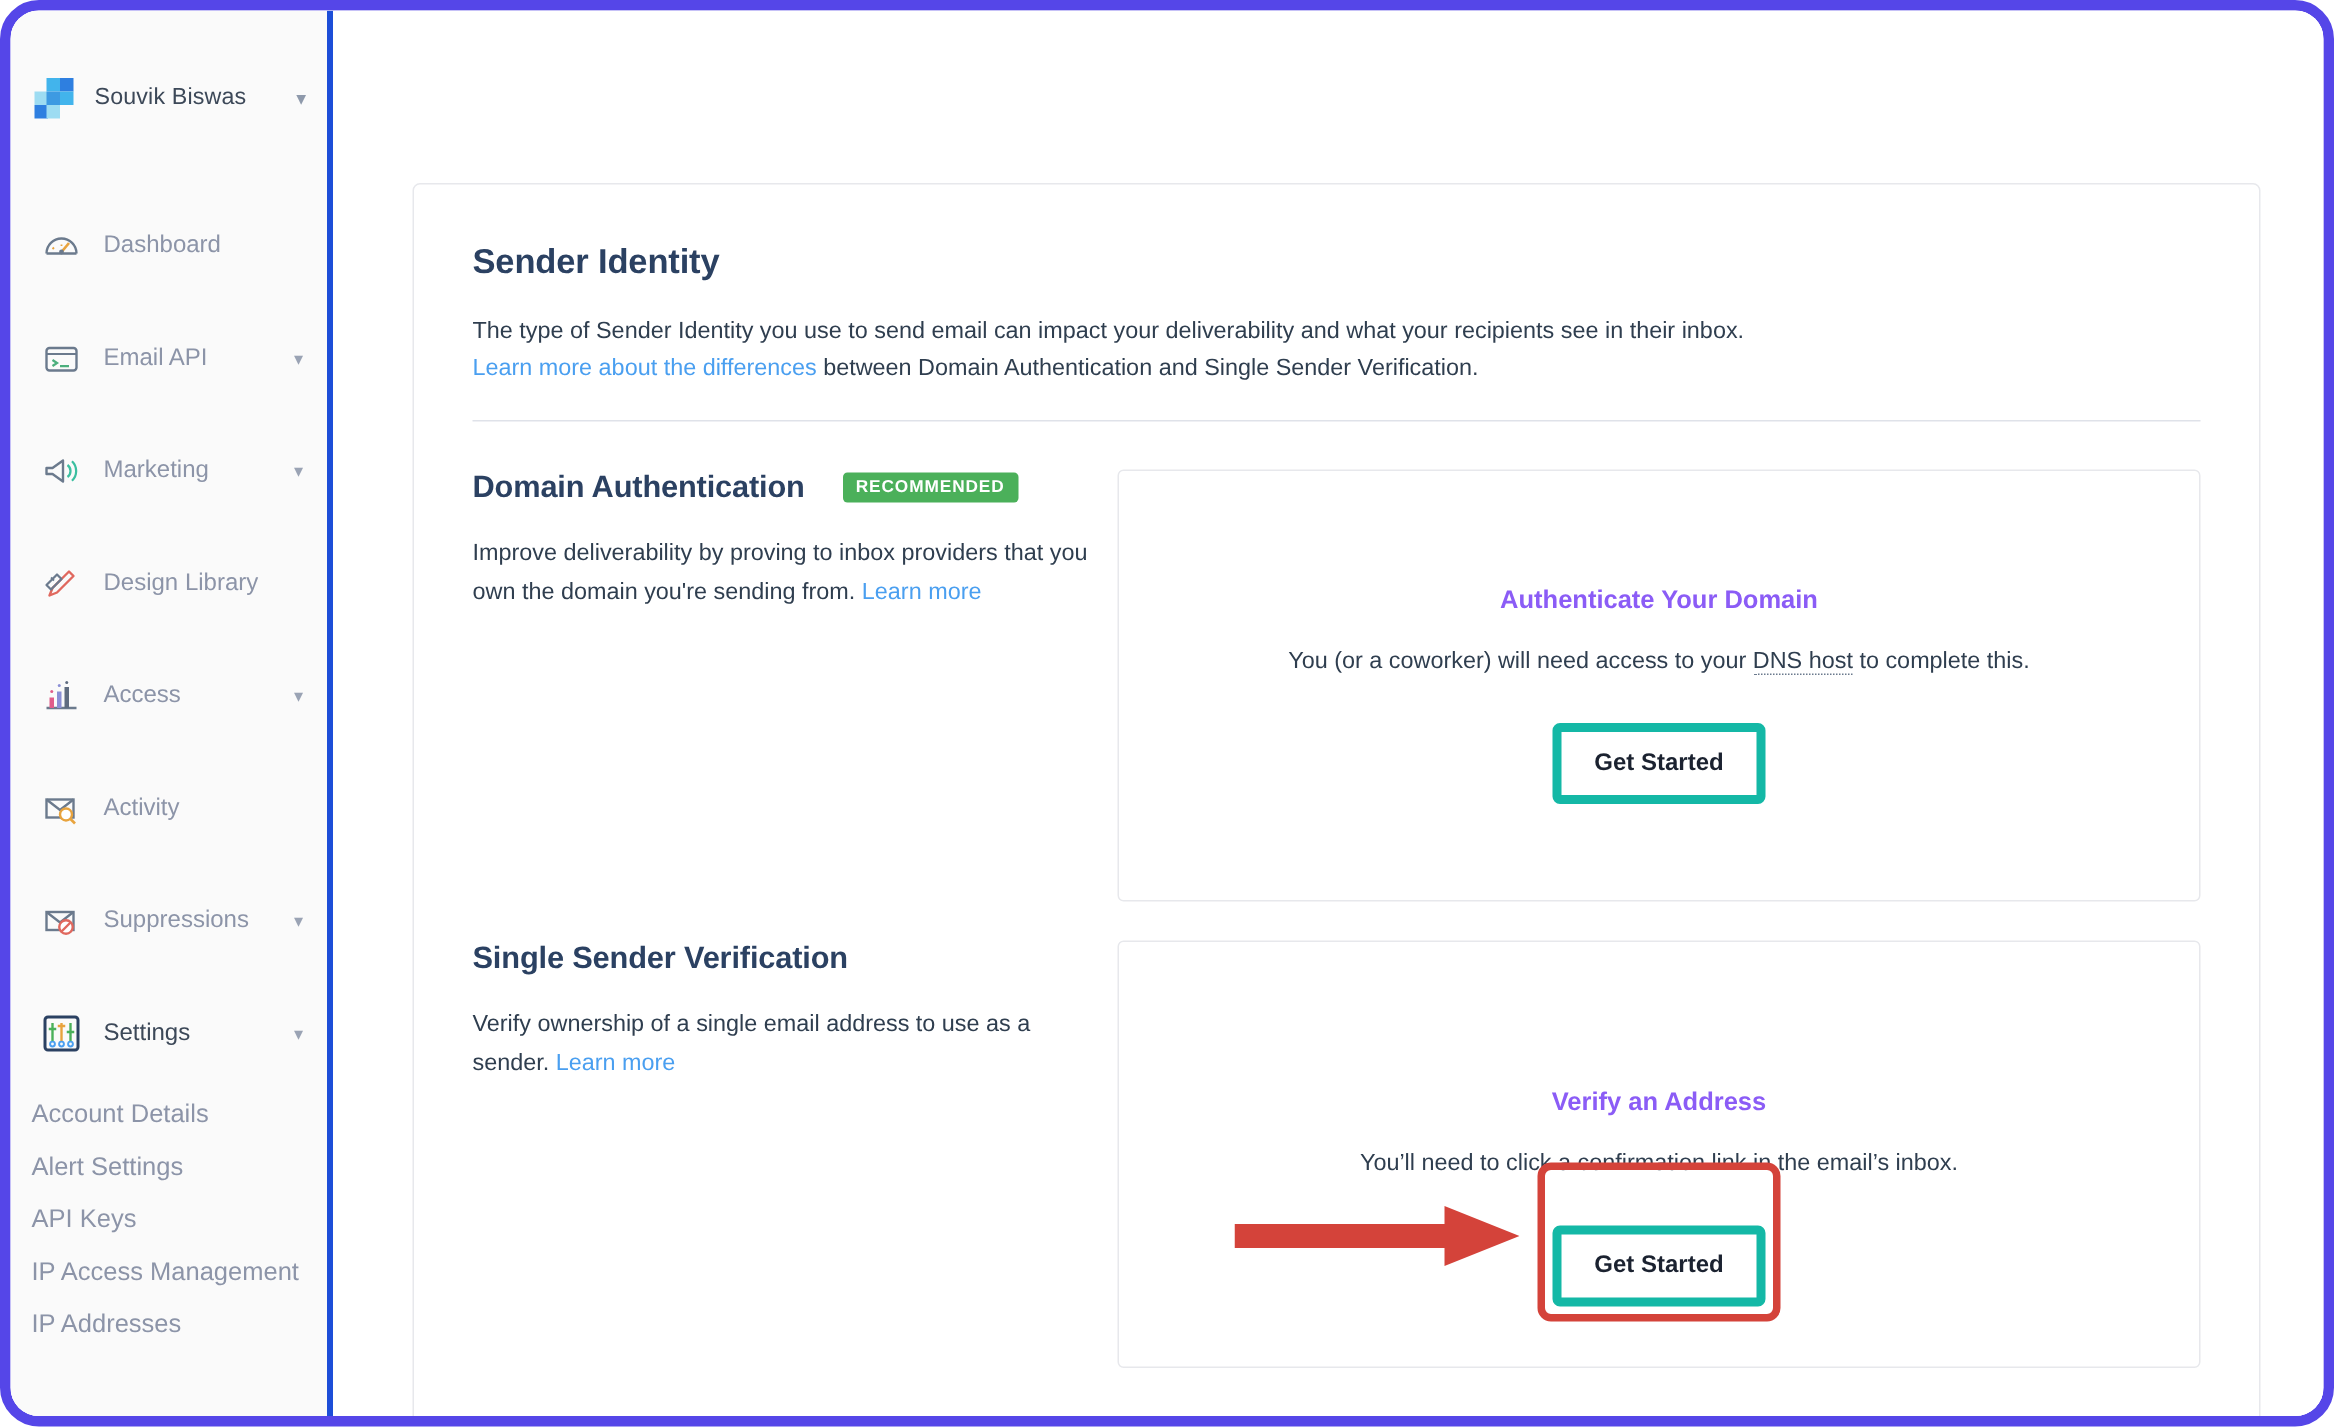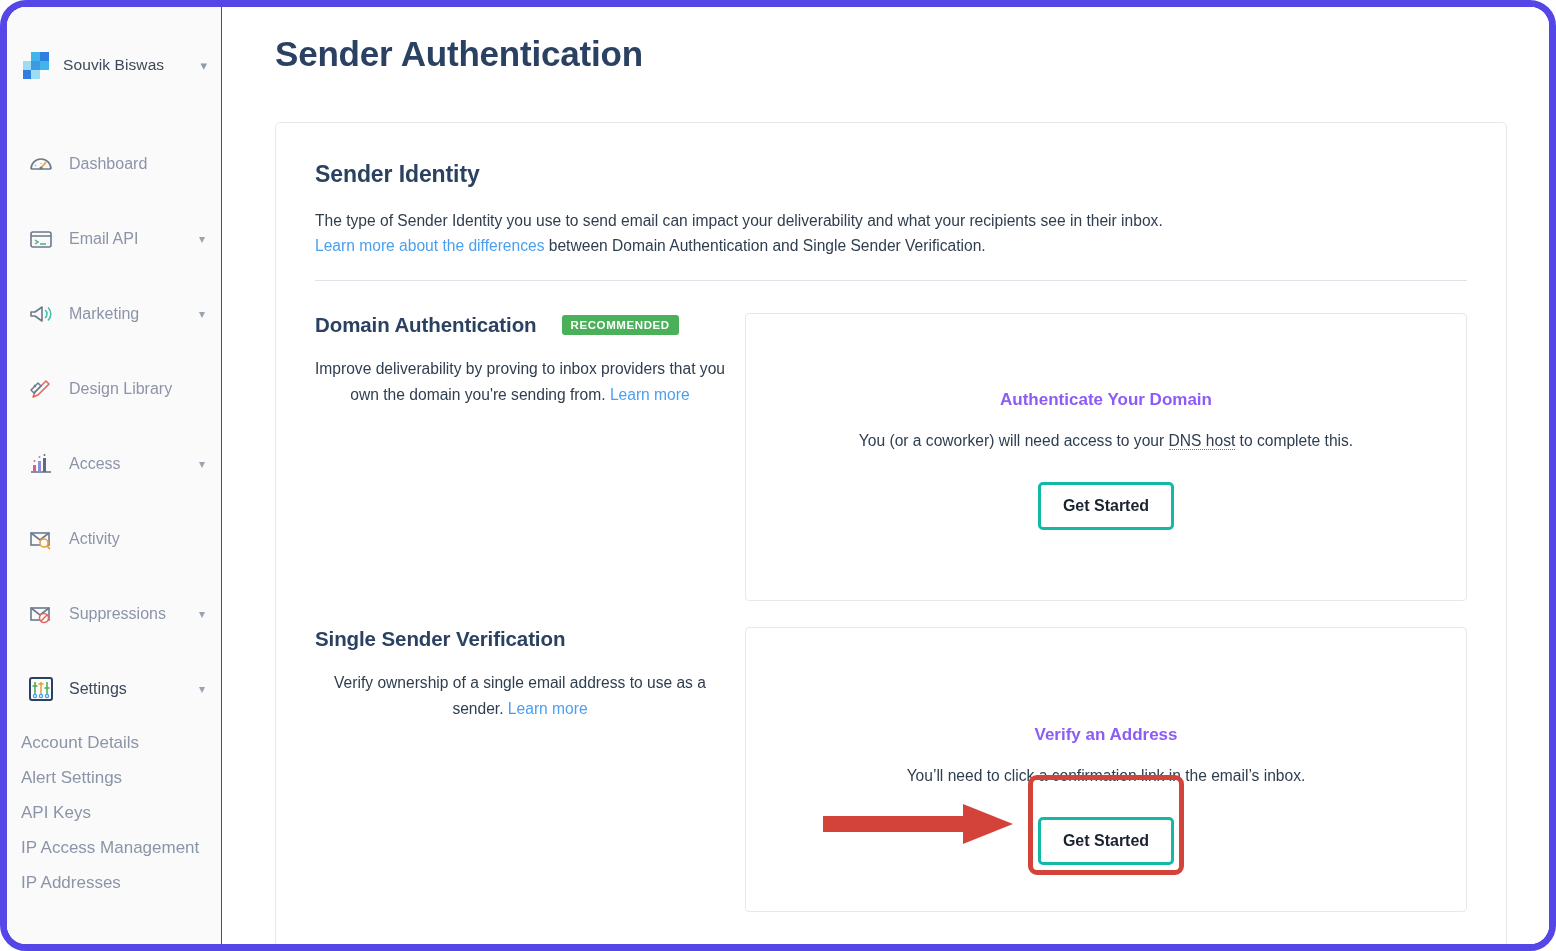--- a/index.html
+++ b/index.html
@@ -29,21 +29,21 @@
     overflow: hidden;
   }
 
   
   #sidebar {
     position: absolute;
     left: 0; top: 0;
     width: 215px;
     height: 937px;
     background: #fafafa;
-    border-right: 1px solid #1d4ed8;
+    border-right: 4px solid #1d4ed8;
   }
 
   .account {
     display: flex;
     align-items: center;
     height: 60px;
     padding: 0 14px 0 16px;
     margin-top: 28px;
   }
   .logo-grid {
@@ -187,21 +187,20 @@
     letter-spacing: .6px;
     padding: 5px 9px 4px 9px;
     border-radius: 3px;
     line-height: 1;
   }
   .sec-desc {
     margin-top: 19px;
     font-size: 15.6px;
     line-height: 25.5px;
     color: #2f3e4f;
-    text-align: center;
   }
 
   .card {
     border: 1px solid #e7e8ec;
     border-radius: 4px;
     background: #fff;
     text-align: center;
     position: relative;
   }
   #card-domain { height: 288px; padding-top: 76px; }
@@ -215,21 +214,21 @@
   .card-sub {
     margin-top: 22px;
     font-size: 15.6px;
     color: #2f3e4f;
   }
   .dotted { border-bottom: 1px dotted #6b7a8d; }
 
   .btn {
     display: inline-block;
     margin-top: 32px;
-    border: 3px solid #14b8a6;
+    border: 6px solid #14b8a6;
     border-radius: 5px;
     background: #fff;
     color: #1b2230;
     font-size: 16px;
     font-weight: bold;
     font-family: "Liberation Sans", sans-serif;
     padding: 13px 22px 13px 22px;
     cursor: pointer;
     line-height: 1;
   }
@@ -393,21 +392,20 @@
         <div class="subnav-item">API Keys</div>
         <div class="subnav-item">IP Access Management</div>
         <div class="subnav-item">IP Addresses</div>
       </div>
 
     </div>
   </div>
 
   <div id="main">
 
-    <h1 id="page-title">Sender Authentication</h1>
 
     <div class="panel">
 
       <div class="panel-h2">Sender Identity</div>
 
       <div class="panel-p">
         <span>The type of Sender Identity you use to send email can impact your deliverability and what your recipients see in their inbox.</span><br>
         <a class="link">Learn more about the differences</a><span> between Domain Authentication and Single Sender Verification.</span>
       </div>
 

